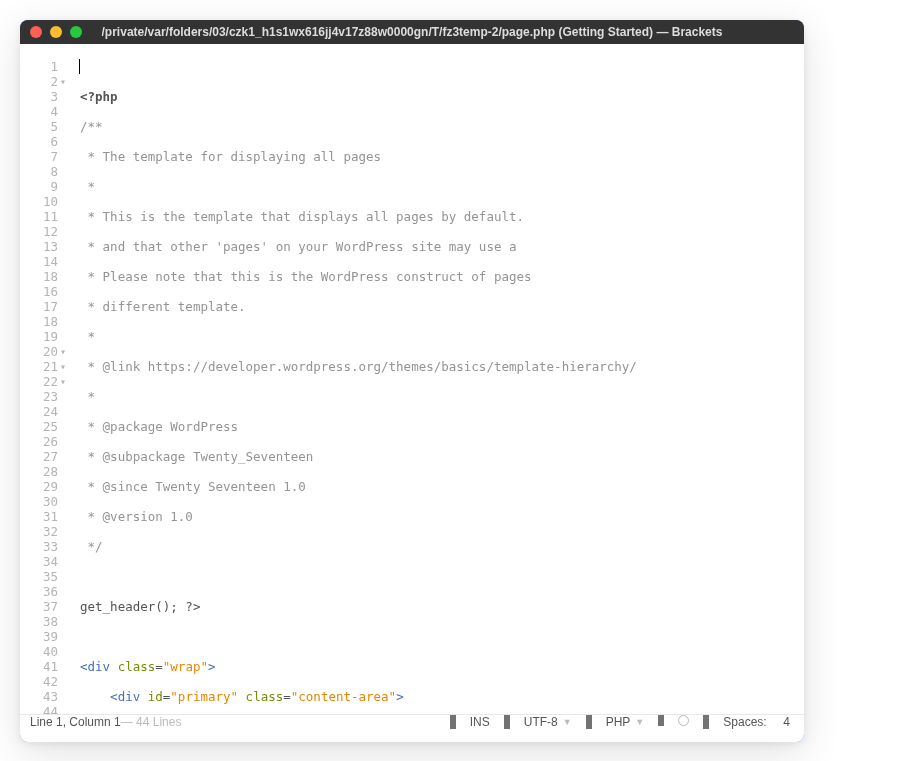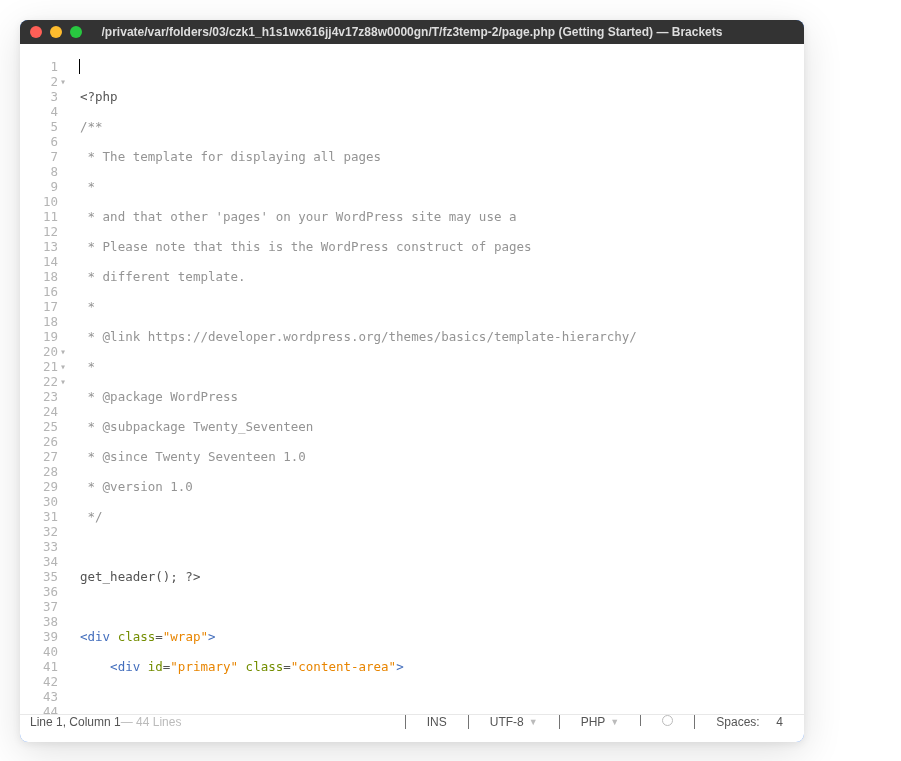--- a/index.html
+++ b/index.html
@@ -72,40 +72,40 @@
   }
   .code-line { height: 15px; }
   .cursor-mark {
     position: absolute;
     left: 13px;
     top: 15px;
     width: 1px;
     height: 15px;
     border-left: 1px solid #000;
   }
-  .tok-meta { color: #555; font-weight: 400; }
+  .tok-meta { color: #555; font-weight: 700; }
   .tok-comment { color: #949494; }
   .tok-tag { color: #446fbd; }
   .tok-attr { color: #738d00; }
   .tok-string { color: #e88501; }
   .tok-variable { color: #535353; }
   .statusbar {
     height: 28px;
     border-top: 1px solid #e8e8e8;
     display: flex;
     align-items: flex-start;
     font-size: 12px;
     color: #666;
     background: #fff;
   }
   .status-left { padding: 0 10px; display: flex; align-items: center; flex: 1; color: #555; }
   .status-left .dim { color: #bbb; }
   .status-cell {
-    border-left: 1px solid #737373;
-    padding: 0 21px;
+    border-left: 6px solid #737373;
+    padding: 0 14px;
     display: flex;
     align-items: center;
     gap: 5px;
     color: #555;
   }
   .chev { color: #bbb; font-size: 9px; }
   .circle-dot {
     width: 11px; height: 11px; border-radius: 50%; border: 1.5px solid #bbb;
   }
 </style>
@@ -168,20 +168,21 @@
         <div class="gutter-line">42</div>
         <div class="gutter-line">43</div>
         <div class="gutter-line">44</div>
       </div>
     <div class="code">
       <div class="cursor-mark"></div>
 <div class="code-line"><span class="tok-meta">&lt;?php</span></div>
 <div class="code-line"><span class="tok-comment">/**</span></div>
 <div class="code-line"><span class="tok-comment"> * The template for displaying all pages</span></div>
 <div class="code-line"><span class="tok-comment"> *</span></div>
+<div class="code-line"><span class="tok-comment"> * This is the template that displays all pages by default.</span></div>
 <div class="code-line"><span class="tok-comment"> * and that other 'pages' on your WordPress site may use a</span></div>
 <div class="code-line"><span class="tok-comment"> * Please note that this is the WordPress construct of pages</span></div>
 <div class="code-line"><span class="tok-comment"> * different template.</span></div>
 <div class="code-line"><span class="tok-comment"> *</span></div>
 <div class="code-line"><span class="tok-comment"> * @link https://developer.wordpress.org/themes/basics/template-hierarchy/</span></div>
 <div class="code-line"><span class="tok-comment"> *</span></div>
 <div class="code-line"><span class="tok-comment"> * @package WordPress</span></div>
 <div class="code-line"><span class="tok-comment"> * @subpackage Twenty_Seventeen</span></div>
 <div class="code-line"><span class="tok-comment"> * @since Twenty Seventeen 1.0</span></div>
 <div class="code-line"><span class="tok-comment"> * @version 1.0</span></div>

